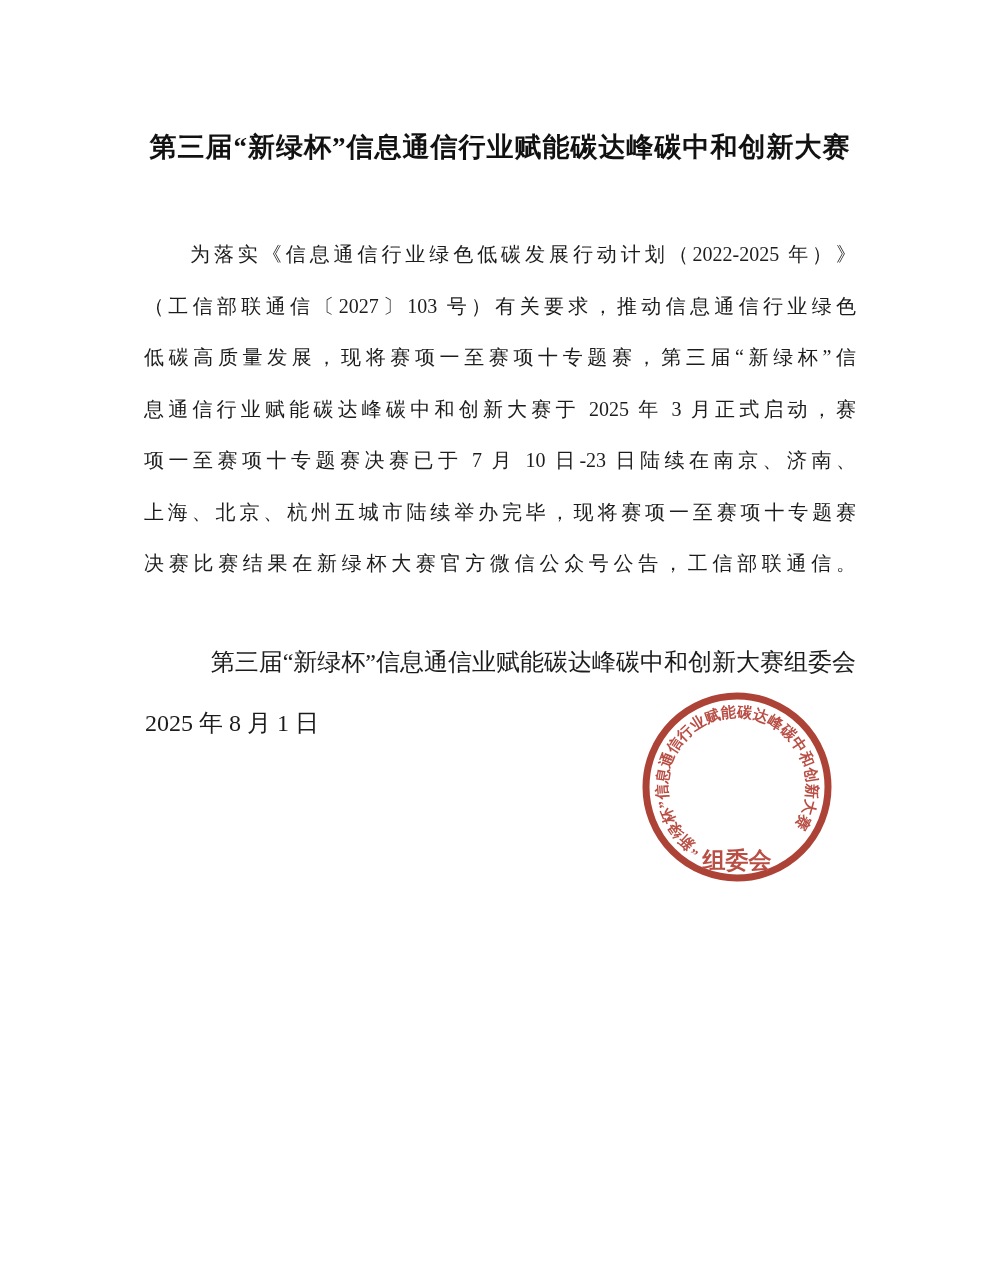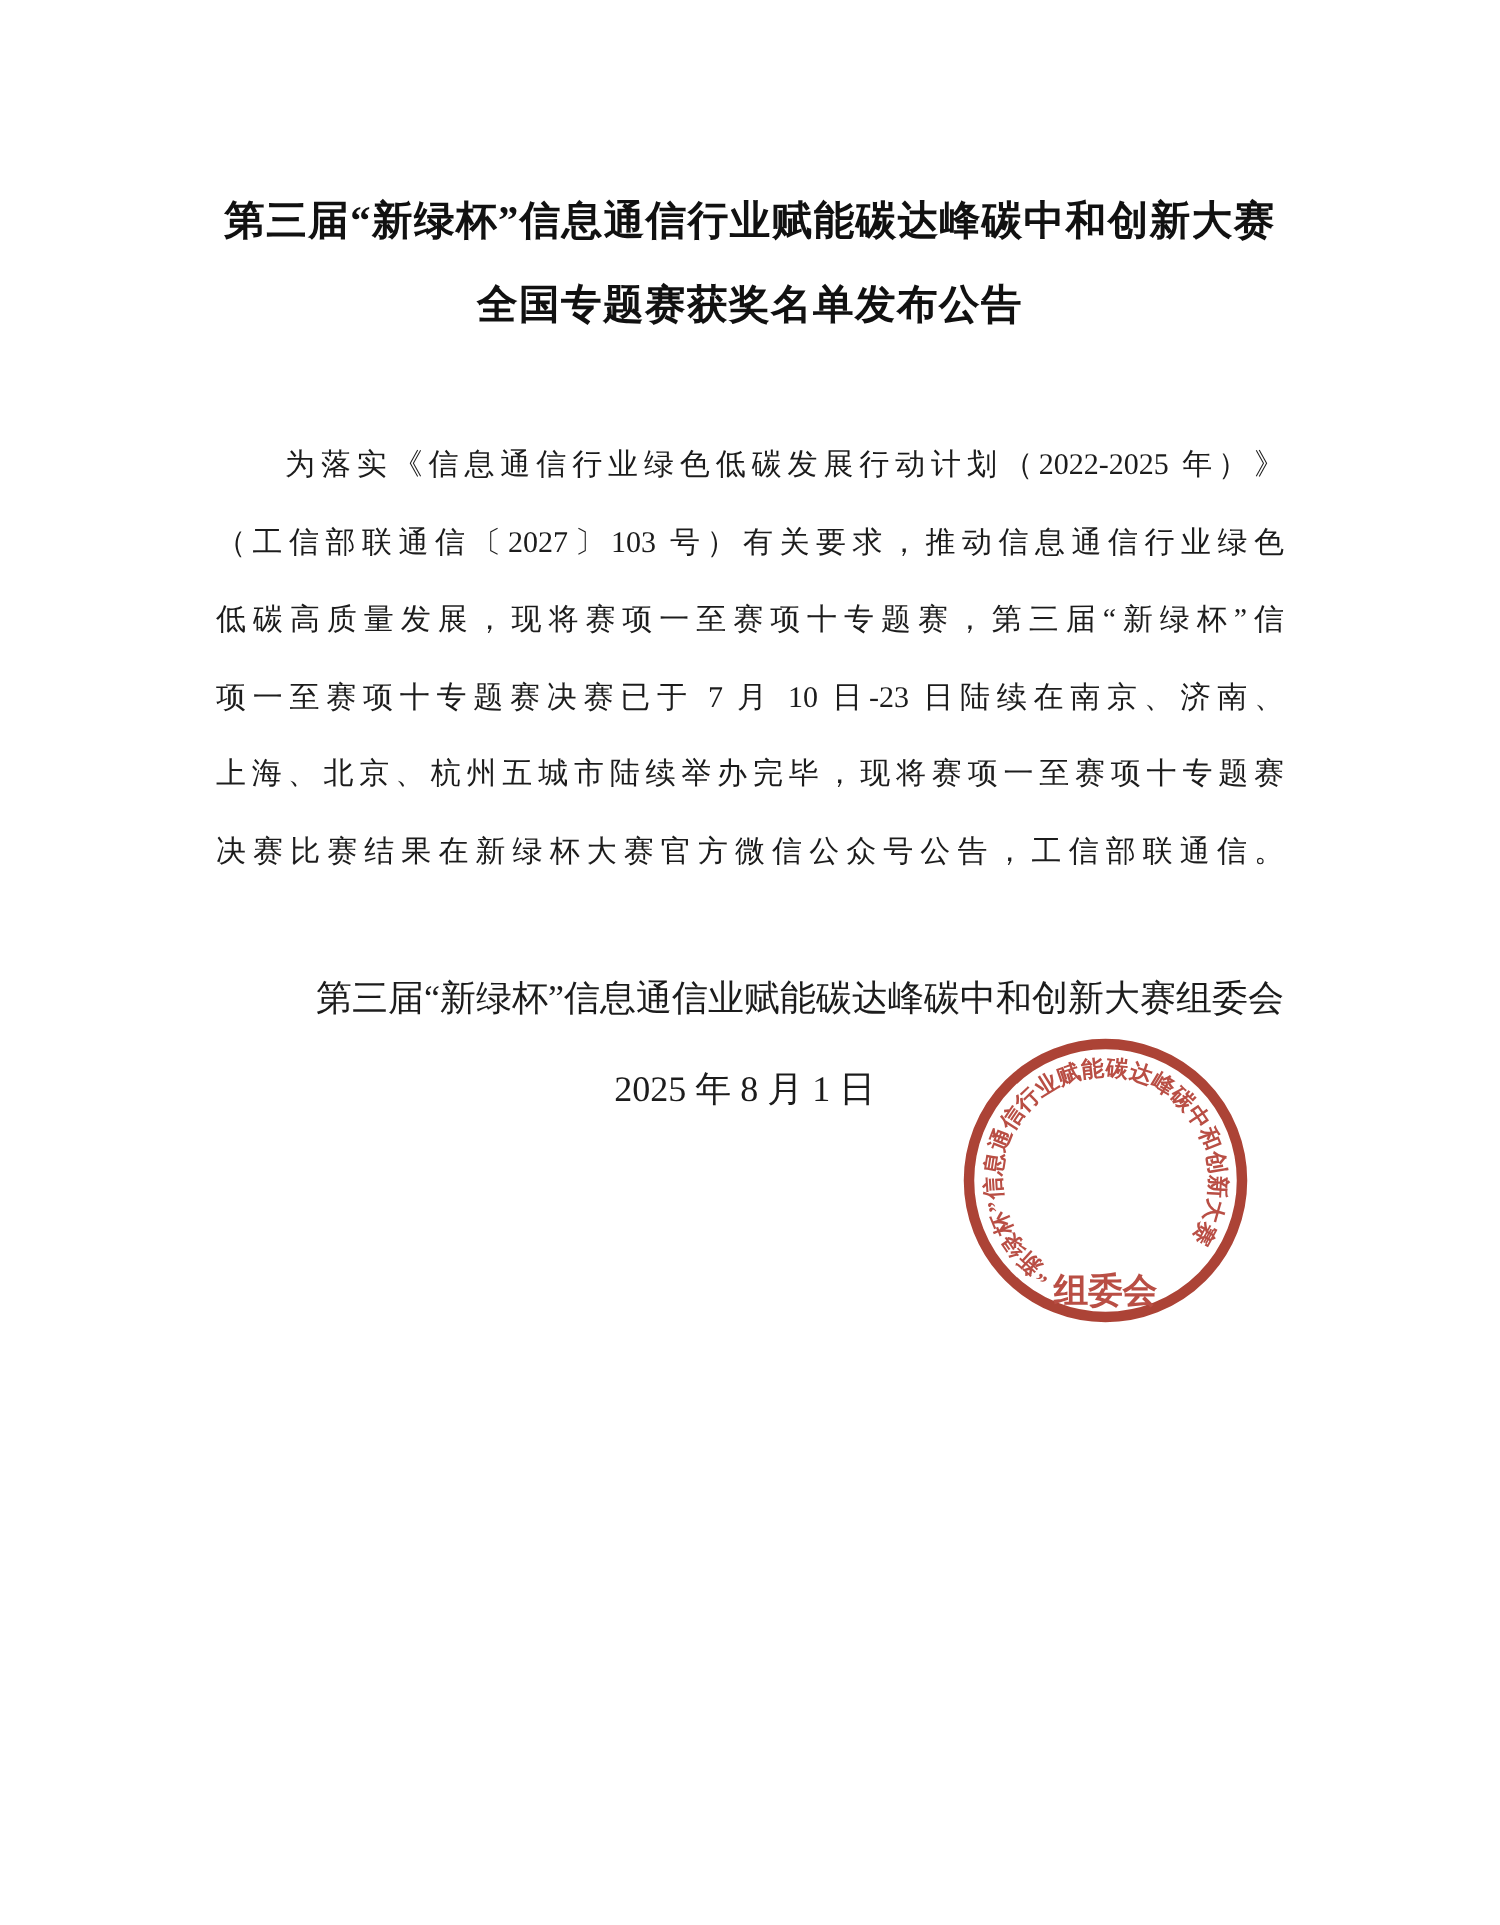--- a/index.html
+++ b/index.html
@@ -35,21 +35,21 @@
   .body-line.indent { padding-left: 46px; }
   .signature {
     margin: 46px 144px 0 145px;
     text-align: right;
     font-size: 24px;
     line-height: 52px;
     color: #1c1c1c;
   }
   .date-line {
     margin: 9px 152px 0 145px;
-    text-align: center;
+    text-align: left;
     font-size: 24px;
     line-height: 52px;
     color: #1c1c1c;
   }
   .seal {
     position: absolute;
     left: 637px;
     top: 687px;
     width: 200px;
     height: 200px;
@@ -67,27 +67,27 @@
     font-weight: bold;
   }
 </style>
 </head>
 <body>
 
 <div class="doc">
 
   <div class="title">
     <div>第三届“新绿杯”信息通信行业赋能碳达峰碳中和创新大赛</div>
-    <div>全国专题赛获奖名单发布公告</div>
   </div>
 
   <div class="body-text">
     <div class="body-line indent">为落实《信息通信行业绿色低碳发展行动计划（2022-2025 年）》</div>
     <div class="body-line">（工信部联通信〔2027〕103 号）有关要求，推动信息通信行业绿色</div>
     <div class="body-line">低碳高质量发展，现将赛项一至赛项十专题赛，第三届“新绿杯”信</div>
+    <div class="body-line">息通信行业赋能碳达峰碳中和创新大赛于 2025 年 3 月正式启动，赛</div>
     <div class="body-line">项一至赛项十专题赛决赛已于 7 月 10 日-23 日陆续在南京、济南、</div>
     <div class="body-line">上海、北京、杭州五城市陆续举办完毕，现将赛项一至赛项十专题赛</div>
     <div class="body-line">决赛比赛结果在新绿杯大赛官方微信公众号公告，工信部联通信。</div>
   </div>
 
   <div class="signature">第三届“新绿杯”信息通信业赋能碳达峰碳中和创新大赛组委会</div>
 
   <div class="date-line">2025 年 8 月 1 日</div>
 
   <div class="seal">

